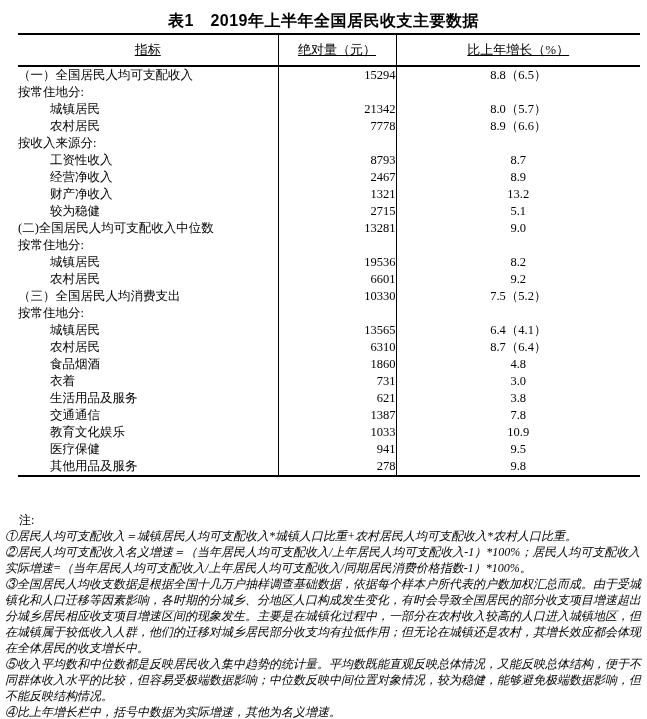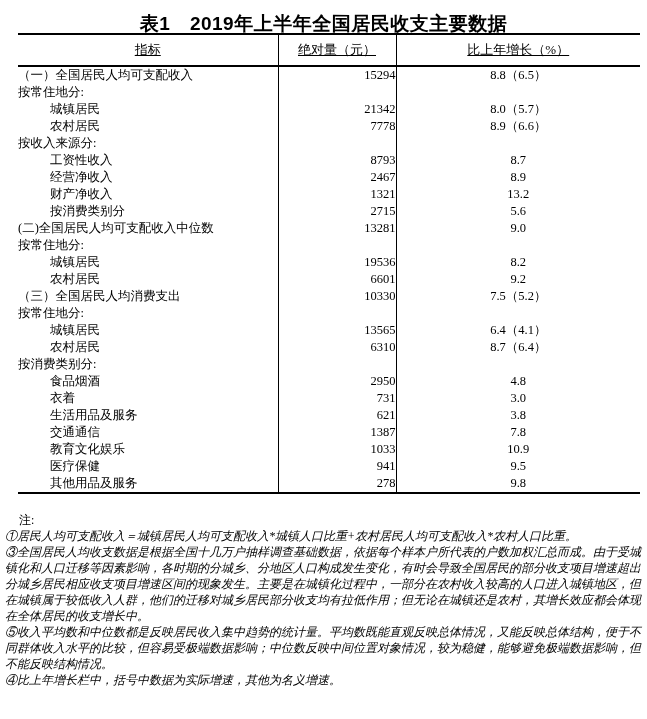--- a/index.html
+++ b/index.html
@@ -7,21 +7,21 @@
     width:647px;height:719px;
     background:#ffffff;
     position:relative;
     overflow:hidden;
     font-family:"Liberation Serif","DejaVu Serif",serif;
     color:#000;
   }
   .page-title{
     position:absolute;top:11px;left:0;width:647px;
     text-align:center;
-    font-size:19px;font-weight:bold;
+    font-size:16px;font-weight:bold;
     letter-spacing:0.5px;
     font-family:"Liberation Sans","DejaVu Sans",sans-serif;
   }
   table.main{
     position:absolute;left:18px;top:33px;
     width:622px;
     border-collapse:collapse;
     table-layout:fixed;
     border-top:2px solid #000;
     border-bottom:2px solid #000;
@@ -110,23 +110,23 @@
       <td class="c1 sub">经营净收入</td>
       <td class="c2">2467</td>
       <td class="c3">8.9</td>
     </tr>
     <tr>
       <td class="c1 sub">财产净收入</td>
       <td class="c2">1321</td>
       <td class="c3">13.2</td>
     </tr>
     <tr>
-      <td class="c1 sub">按消费类别分</td>
+      <td class="c1 sub">较为稳健</td>
       <td class="c2">2715</td>
-      <td class="c3">5.6</td>
+      <td class="c3">5.1</td>
     </tr>
     <tr>
       <td class="c1">(二)全国居民人均可支配收入中位数</td>
       <td class="c2">13281</td>
       <td class="c3">9.0</td>
     </tr>
     <tr>
       <td class="c1">按常住地分:</td>
       <td class="c2"></td>
       <td class="c3"></td>
@@ -155,27 +155,22 @@
       <td class="c1 sub">城镇居民</td>
       <td class="c2">13565</td>
       <td class="c3">6.4（4.1）</td>
     </tr>
     <tr>
       <td class="c1 sub">农村居民</td>
       <td class="c2">6310</td>
       <td class="c3">8.7（6.4）</td>
     </tr>
     <tr>
-      <td class="c1">按消费类别分:</td>
-      <td class="c2"></td>
-      <td class="c3"></td>
-    </tr>
-    <tr>
       <td class="c1 sub">食品烟酒</td>
-      <td class="c2">2950</td>
+      <td class="c2">1860</td>
       <td class="c3">4.8</td>
     </tr>
     <tr>
       <td class="c1 sub">衣着</td>
       <td class="c2">731</td>
       <td class="c3">3.0</td>
     </tr>
     <tr>
       <td class="c1 sub">生活用品及服务</td>
       <td class="c2">621</td>
@@ -200,16 +195,17 @@
       <td class="c1 sub">其他用品及服务</td>
       <td class="c2">278</td>
       <td class="c3">9.8</td>
     </tr>
   </tbody>
 </table>
 
 <div class="notes">
   <p class="notes-label">注:</p>
   <p>①居民人均可支配收入＝城镇居民人均可支配收入*城镇人口比重+农村居民人均可支配收入*农村人口比重。</p>
+  <p>②居民人均可支配收入名义增速＝（当年居民人均可支配收入/上年居民人均可支配收入-1）*100%；居民人均可支配收入实际增速=（当年居民人均可支配收入/上年居民人均可支配收入/同期居民消费价格指数-1）*100%。</p>
   <p>③全国居民人均收支数据是根据全国十几万户抽样调查基础数据，依据每个样本户所代表的户数加权汇总而成。由于受城镇化和人口迁移等因素影响，各时期的分城乡、分地区人口构成发生变化，有时会导致全国居民的部分收支项目增速超出分城乡居民相应收支项目增速区间的现象发生。主要是在城镇化过程中，一部分在农村收入较高的人口进入城镇地区，但在城镇属于较低收入人群，他们的迁移对城乡居民部分收支均有拉低作用；但无论在城镇还是农村，其增长效应都会体现在全体居民的收支增长中。</p>
   <p>⑤收入平均数和中位数都是反映居民收入集中趋势的统计量。平均数既能直观反映总体情况，又能反映总体结构，便于不同群体收入水平的比较，但容易受极端数据影响；中位数反映中间位置对象情况，较为稳健，能够避免极端数据影响，但不能反映结构情况。</p>
   <p>④比上年增长栏中，括号中数据为实际增速，其他为名义增速。</p>
 </div>
 
 </body></html>

